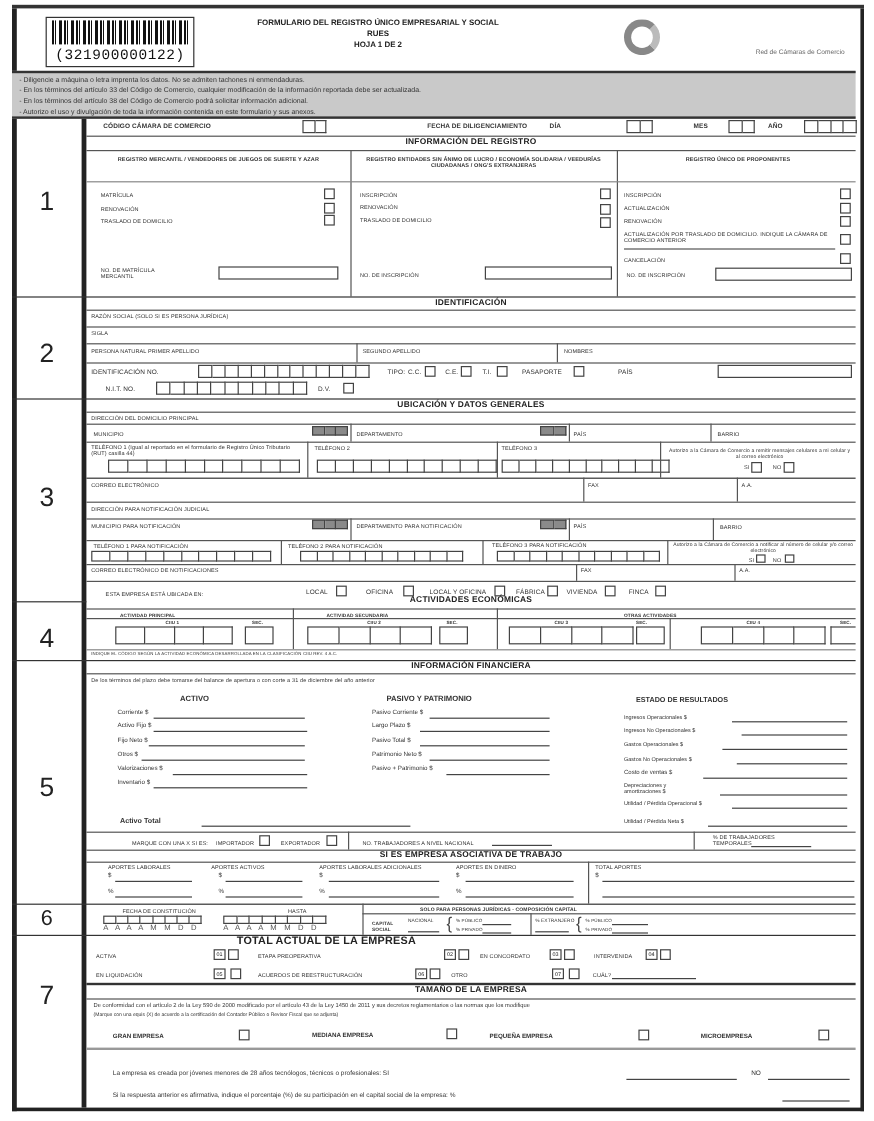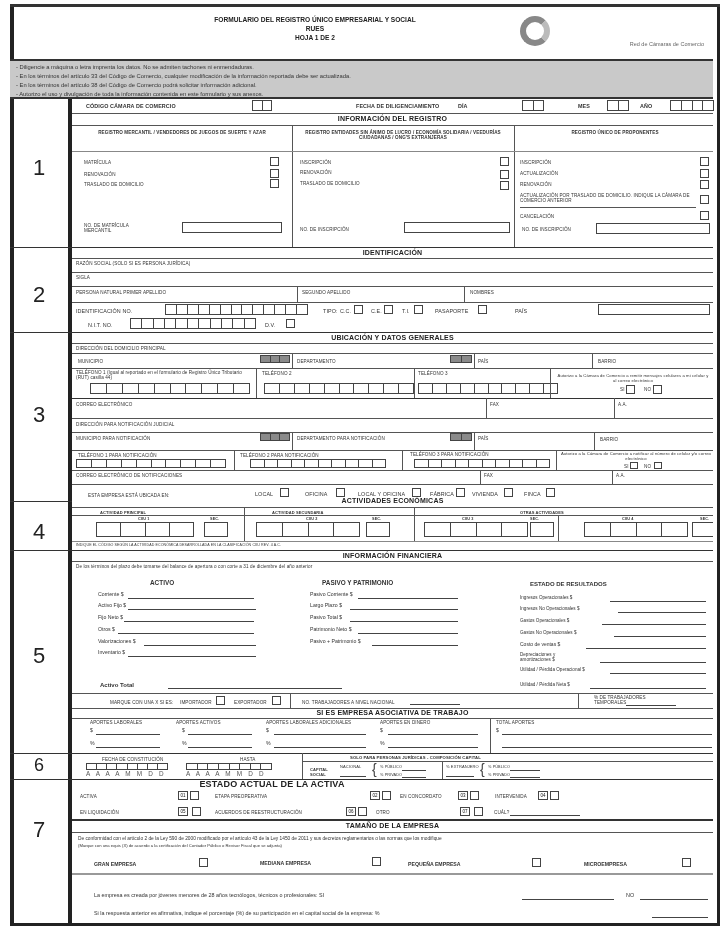--- a/index.html
+++ b/index.html
@@ -37,20 +37,24 @@
   .ftxt { position: absolute; font-size: 5.2px; color: #333; white-space: nowrap; }
   .bold { font-weight: bold; }
   .code { position: absolute; width: 10px; height: 9px; border: 1px solid #444; font-size: 4.5px; text-align: center; line-height: 7px; }
 </style>
 </head>
 <body>
 
 <div class="page">
   <div class="frame"></div>
 
+  <div class="barcode">
+    <div class="bars"></div>
+    <div class="num">(321900000122)</div>
+  </div>
   <div class="form-title">
     <div>FORMULARIO DEL REGISTRO ÚNICO EMPRESARIAL Y SOCIAL</div>
     <div>RUES</div>
     <div>HOJA 1 DE 2</div>
   </div>
   <div class="logo">
     <div class="logo-c"></div>
     <div class="logo-sub">Red de Cámaras de Comercio</div>
   </div>
 
@@ -551,21 +555,21 @@
   <div class="lbl" style="left:436px;top:757px;font-size:4px;">% EXTRANJERO</div>
   <div class="uline" style="left:436px;top:769px;width:28px;"></div>
   <div class="ftxt" style="left:470px;top:754px;font-size:14px;color:#444;">{</div>
   <div class="lbl" style="left:478px;top:758px;font-size:3.8px;">% PÚBLICO</div>
   <div class="uline" style="left:500px;top:763px;width:30px;"></div>
   <div class="lbl" style="left:478px;top:766px;font-size:3.8px;">% PRIVADO</div>
   <div class="uline" style="left:500px;top:770px;width:30px;"></div>
   <div class="hline" style="left:0;top:772px;width:703px;background:#333;"></div>
 
   <div class="secnum" style="top:810px;">7</div>
-  <div class="sec-title lg" style="left:62px;top:772px;width:400px;">ESTADO ACTUAL DE LA ACTIVA</div>
+  <div class="sec-title lg" style="left:62px;top:772px;width:400px;">TOTAL ACTUAL DE LA EMPRESA</div>
   <div class="lbl" style="left:70px;top:787px;">ACTIVA</div>
   <div class="code" style="left:168px;top:784px;">01</div>
   <div class="box" style="left:180px;top:784px;"></div>
   <div class="lbl" style="left:205px;top:787px;">ETAPA PREOPERATIVA</div>
   <div class="code" style="left:360px;top:784px;">02</div>
   <div class="box" style="left:372px;top:784px;"></div>
   <div class="lbl" style="left:390px;top:787px;">EN CONCORDATO</div>
   <div class="code" style="left:448px;top:784px;">03</div>
   <div class="box" style="left:460px;top:784px;"></div>
   <div class="lbl" style="left:485px;top:787px;">INTERVENIDA</div>

